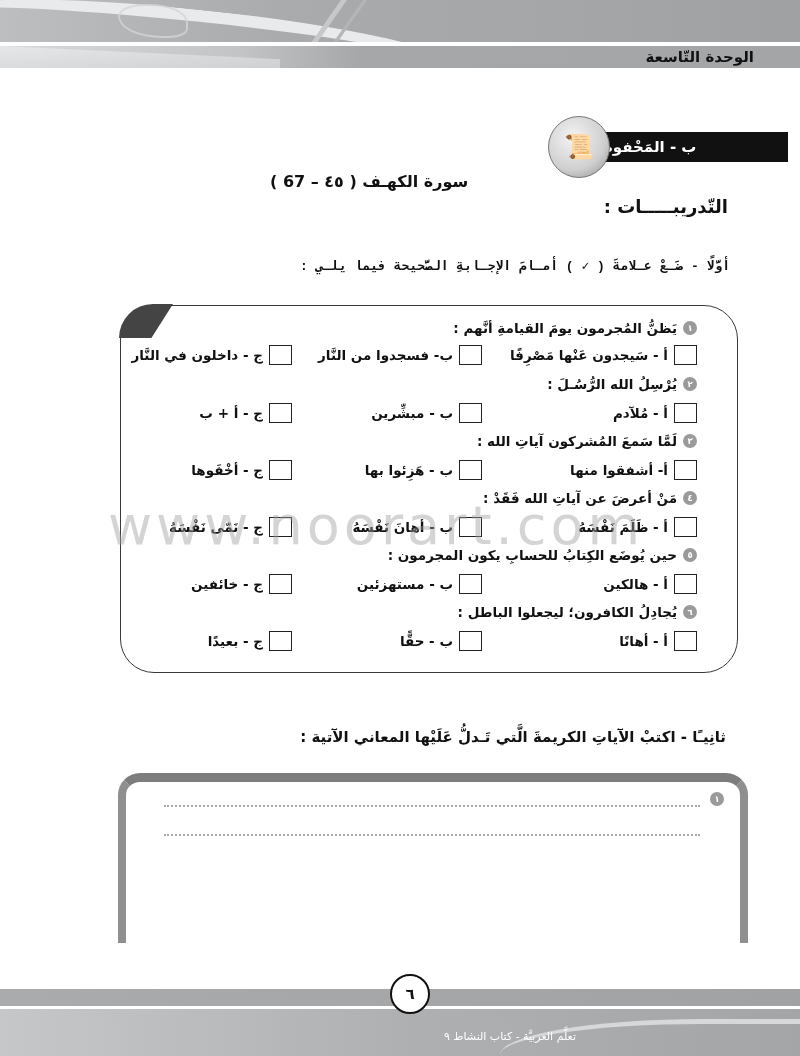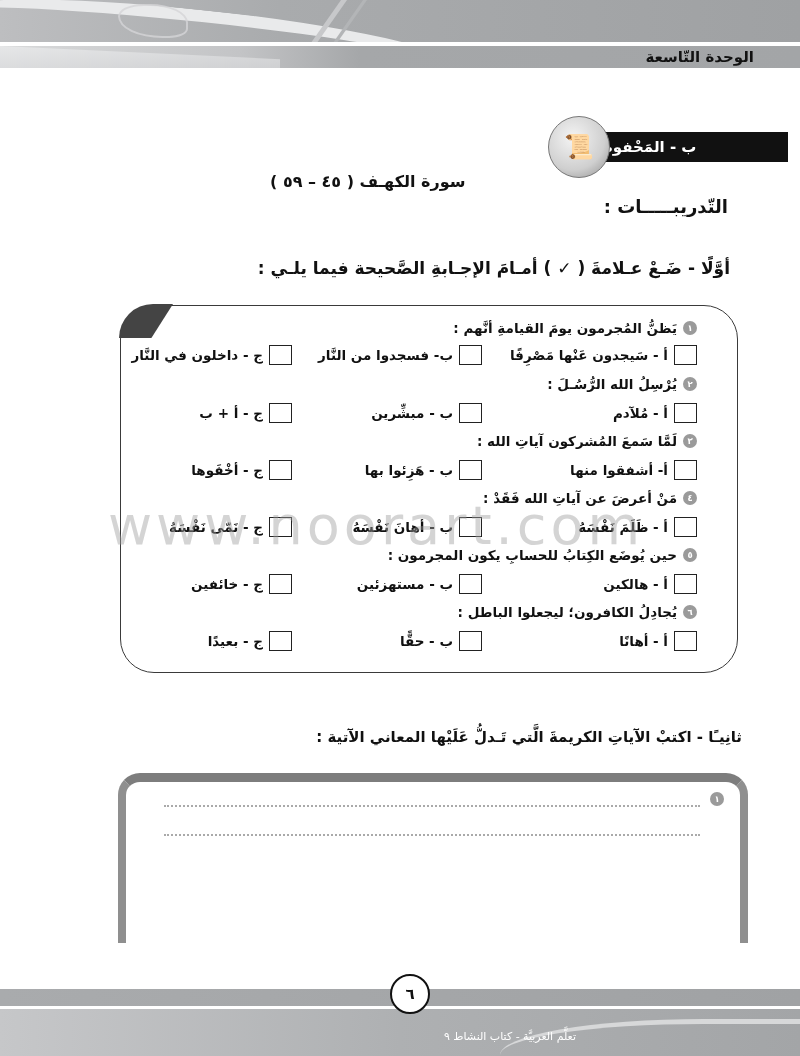--- a/index.html
+++ b/index.html
@@ -29,21 +29,21 @@
     background: #111; border-radius: 16px 0 0 16px; display: flex; align-items: center; justify-content: flex-end; padding-right: 8px; }
   .section-tab .lbl { color: #fff; font-size: 15px; font-weight: bold; padding-right: 4px; }
   .scroll-badge { position: absolute; left: 548px; top: 116px; width: 62px; height: 62px;
     border-radius: 50%; background: radial-gradient(circle at 40% 35%, #f4f4f4 0%, #cfcfcf 60%, #8d8d8d 100%);
     border: 1.5px solid #777; display: flex; align-items: center; justify-content: center; }
   .scroll-badge span { font-size: 24px; color: #444; }
 
   .surah-title { position: absolute; left: 270px; top: 172px; font-size: 16px; font-weight: bold; }
   .drills-title { position: absolute; right: 72px; top: 196px; font-size: 18px; font-weight: bold; }
 
-  .q1-instruction { position: absolute; right: 70px; top: 258px; font-size: 17px; font-weight: bold; white-space: nowrap; }
+  .q1-instruction { position: absolute; right: 70px; top: 258px; font-size: 13px; font-weight: bold; white-space: nowrap; font-family: Liberation Mono, monospace; }
 
   
   .mcq-box { position: absolute; left: 120px; top: 305px; width: 618px; height: 368px;
     border: 1.5px solid #3a3a3a; border-radius: 34px; background: #fff; }
   .mcq-box .corner { position: absolute; left: -2px; top: -2px; width: 54px; height: 34px;
     background: #444; border-radius: 34px 0 0 0; clip-path: polygon(0 0, 100% 0, 60% 100%, 0 100%); }
 
   .q-row { position: absolute; right: 40px; display: flex; align-items: center; gap: 6px; font-size: 13.5px; font-weight: bold; white-space: nowrap; }
   .num { width: 14px; height: 14px; border-radius: 50%; background: #9a9a9a; color: #fff; font-size: 8.5px;
     display: inline-flex; align-items: center; justify-content: center; font-weight: bold; }
@@ -52,21 +52,21 @@
   .chk { width: 23px; height: 20px; border: 1.6px solid #222; background: #fff; display: inline-block; }
   .opt.a { right: 0; }
   .opt.b { right: 215px; }
   .opt.c { right: 405px; }
 
   
   .watermark { position: absolute; left: 8px; top: 494px; width: 736px; text-align: center; direction: ltr;
     font-family: "DejaVu Sans", sans-serif; font-size: 54px; letter-spacing: 4px; color: rgba(160,160,160,0.45);
     font-weight: normal; pointer-events: none; }
 
-  .q2-instruction { position: absolute; right: 58px; top: 728px; font-size: 15px; font-weight: bold; white-space: nowrap; }
+  .q2-instruction { position: absolute; right: 74px; top: 728px; font-size: 15px; font-weight: bold; white-space: nowrap; }
 
   
   .write-box { position: absolute; left: 118px; top: 773px; width: 630px; height: 170px; }
   .write-box .frame { position: absolute; left: 0; top: 0; width: 630px; height: 170px;
     border-top: 9px solid #7d7d7d; border-left: 8px solid #8f8f8f; border-right: 8px solid #8f8f8f;
     border-radius: 22px 22px 0 0; background: #fff; }
   .write-box .num { position: absolute; right: 24px; top: 19px; }
   .dots { position: absolute; left: 46px; right: 48px; height: 2px; border-bottom: 2px dotted #aaa; }
   .d1 { top: 32px; } .d2 { top: 61px; }
   .meaning { position: absolute; right: 40px; left: 18px; top: 73px; font-size: 13.5px; font-weight: bold; line-height: 29px; text-align: right; }
@@ -98,21 +98,21 @@
   </div>
 <div class="unit-title">الوحدة التّاسعة</div>
 
 <div class="section-tab">
   <span class="lbl">ب - المَحْفوظات</span>
 </div>
 <div class="scroll-badge">
     <span>📜</span>
   </div>
 
-<div class="surah-title">سورة الكهـف ( ٤٥ – ٥٩ )</div>
+<div class="surah-title">سورة الكهـف ( ٤٥ – 67 )</div>
 <div class="drills-title">التّدريبـــــات :</div>
 
 <div class="q1-instruction">أوَّلًا - ضَـعْ عـلامةَ ( ✓ ) أمـامَ الإجـابةِ الصَّحيحة فيما يلـي :</div>
 
 <div class="mcq-box">
   <div class="corner"></div>
 
   <div class="q-row" style="top:14px">
     <span class="num">١</span>
     <span>يَظنُّ المُجرمون يومَ القيامةِ أنَّهم :</span>

